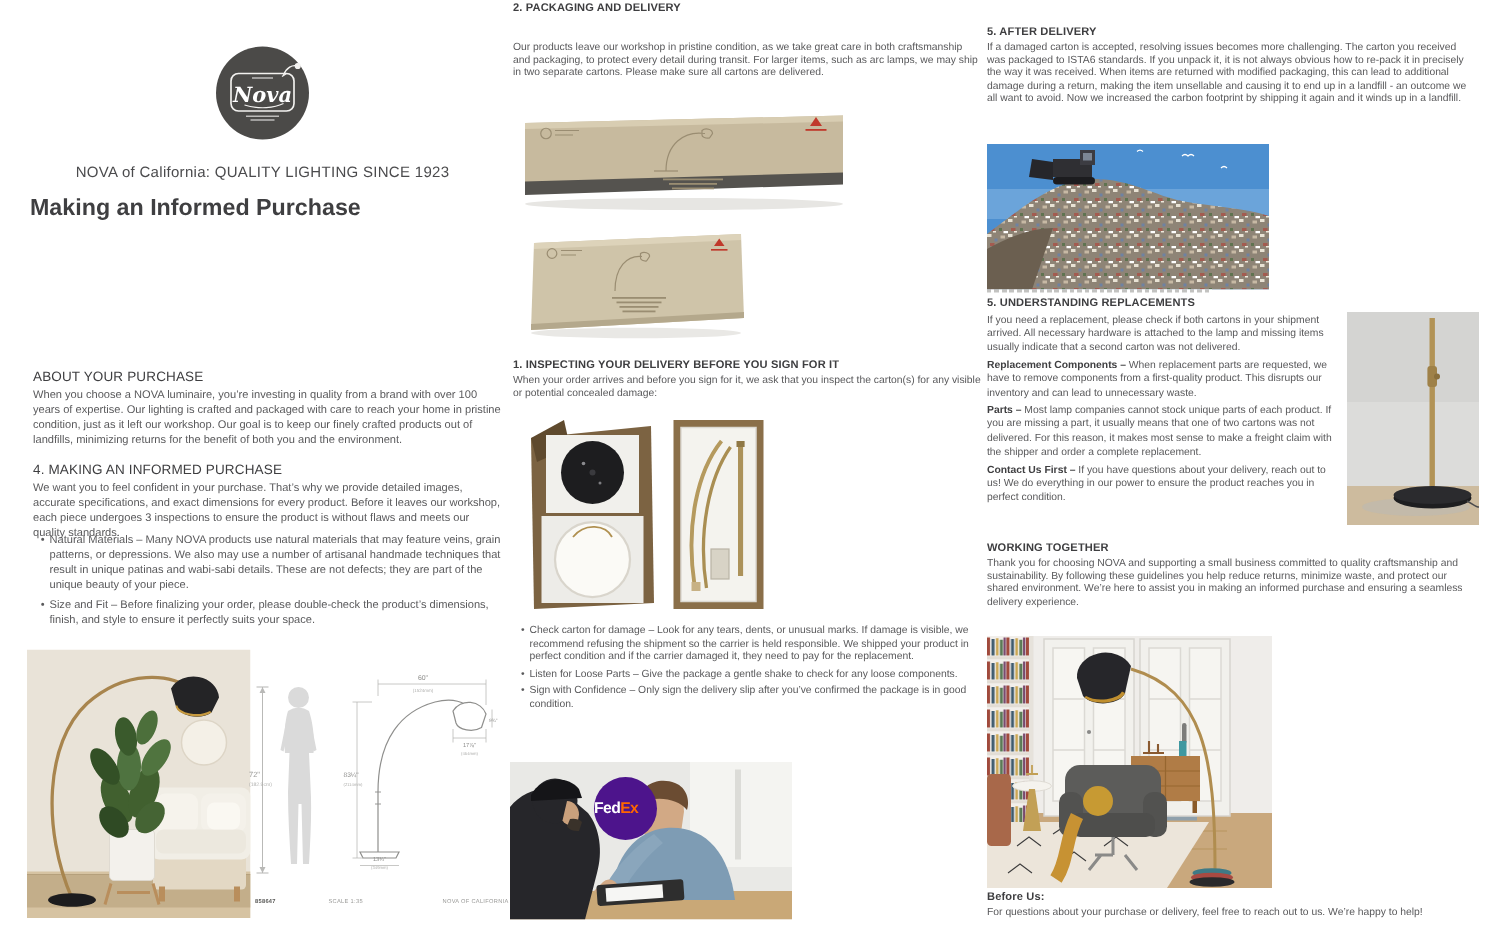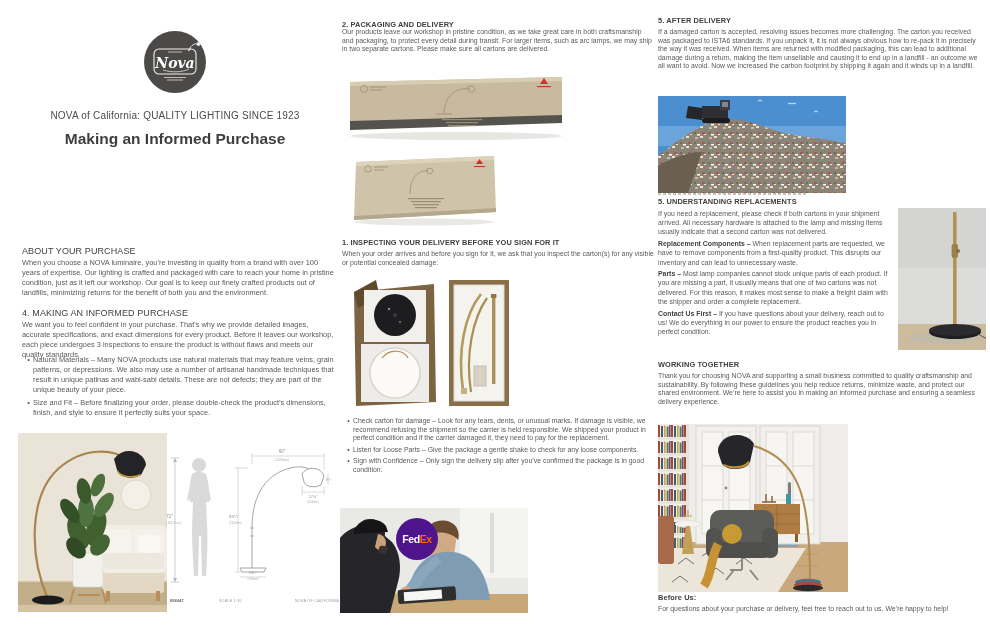--- a/index.html
+++ b/index.html
@@ -1,39 +1,39 @@
 <!DOCTYPE html>
 <html><head>
 <meta charset="utf-8">
 <style>
   html,body{margin:0;padding:0;background:#fff;}
   .page{position:relative;width:990px;height:634px;background:#ffffff;overflow:hidden;
         font-family:"Liberation Sans",sans-serif;color:#58595b;}
   .abs{position:absolute;}
   
   .brand-line{left:30px;top:110px;width:290px;text-align:center;font-size:10px;color:#4b4b4d;letter-spacing:.2px;}
-  .doc-title{left:20px;top:130px;width:310px;text-align:center;font-size:15.5px;font-weight:bold;color:#3f3f41;}
+  .doc-title{left:20px;top:130px;width:310px;text-align:left;font-size:15.5px;font-weight:bold;color:#3f3f41;}
   .doc-sub{left:45px;top:161px;width:260px;text-align:center;font-size:10.5px;line-height:13px;color:#4c4c4e;}
   .doc-topics{left:12px;top:202px;width:326px;text-align:center;font-size:10px;letter-spacing:.4px;color:#464648;}
   
   .h-left{font-size:9px;font-weight:normal;color:#3e3e40;letter-spacing:.1px;}
   .body-left{font-size:7.4px;line-height:10px;color:#59595b;}
   .h-sm{font-size:7.4px;font-weight:bold;color:#3e3e40;letter-spacing:.1px;}
   .body-sm{font-size:6.9px;line-height:8.6px;color:#59595b;}
   ul.blist{margin:0;padding:0;list-style:none;}
   ul.blist li{display:flex;margin:0 0 3px 0;}
   ul.blist .mk{width:9px;flex:0 0 9px;text-align:center;}
   .rp{margin:0 0 2.5px 0;}
   .rp b{color:#3f3f41;}
   .caption-greek{height:2px;background:repeating-linear-gradient(90deg,#c3c3c1 0 3px,#ffffff 3px 5px);}
   .flabel{font-size:3.8px;color:#9b9b99;letter-spacing:.2px;}
   .flabel.b{font-weight:bold;color:#5a5a58;}
   
   .fx-circle{position:absolute;left:56px;top:10px;width:42px;height:42px;border-radius:50%;
-             display:flex;align-items:center;justify-content:center;font-weight:bold;font-size:10.5px;letter-spacing:-.4px;}
+             display:flex;align-items:center;font-weight:bold;font-size:10.5px;letter-spacing:-.4px;}
   .fx-fed{color:#ffffff;} .fx-ex{color:#FF6600;}
   svg{display:block;}
 </style>
 </head>
 <body>
 
 <div class="page">
 
   <svg class="abs" style="left:143px;top:30px" width="64" height="64" viewBox="0 0 64 64">
     <circle cx="32" cy="32" r="31" fill="#4b4a48"></circle>
@@ -157,21 +157,21 @@
     <text x="85" y="63" text-anchor="middle" font-size="2.8" fill="#aeaeac">(454mm)</text>
     <text x="98" y="41" font-size="3.2" fill="#8f8f8d">9¾"</text>
     <text x="25" y="134" text-anchor="middle" font-size="3.8" fill="#8f8f8d">13¾"</text>
     <text x="25" y="139.5" text-anchor="middle" font-size="2.8" fill="#aeaeac">(349mm)</text>
   </svg>
 
   <div class="abs flabel b" style="left:170px;top:599px">858647</div>
   <div class="abs flabel" style="left:219px;top:599px">SCALE 1:35</div>
   <div class="abs flabel" style="left:295px;top:599px">NOVA OF CALIFORNIA</div>
 
-  <div class="abs h-sm" style="left:342px;top:20px">2. PACKAGING AND DELIVERY</div>
+  <div class="abs h-sm" style="left:342px;top:0">2. PACKAGING AND DELIVERY</div>
   <div class="abs body-sm" style="left:342px;top:28px;width:312px">Our products leave our workshop in pristine condition, as we take great care in both craftsmanship and packaging, to protect every detail during transit. For larger items, such as arc lamps, we may ship in two separate cartons. Please make sure all cartons are delivered.</div>
 
   <svg class="abs" style="left:344px;top:72px" width="224" height="70" viewBox="0 0 224 70">
     <rect width="224" height="70" fill="#ffffff"></rect>
     <ellipse cx="112" cy="64" rx="106" ry="4" fill="#e7e6e3"></ellipse>
     <polygon points="6,10 218,5 218,50 6,56" fill="#c7ba9e"></polygon>
     <polygon points="6,10 218,5 218,9 6,14" fill="#d8cdb2"></polygon>
     <polygon points="6,49 218,43 218,51 6,58" fill="#55534f"></polygon>
     <g stroke="#9a8d72" stroke-width=".8" fill="none">
       <circle cx="20" cy="17" r="3.5"></circle>

